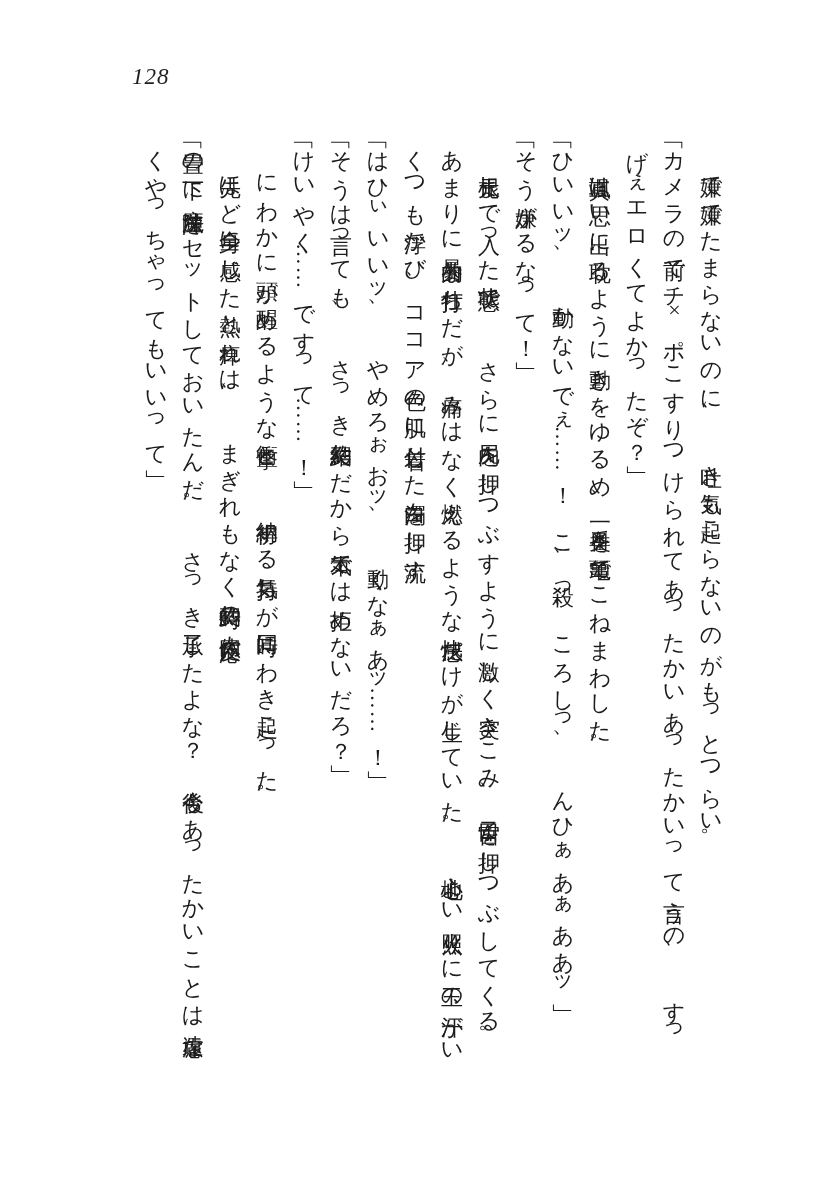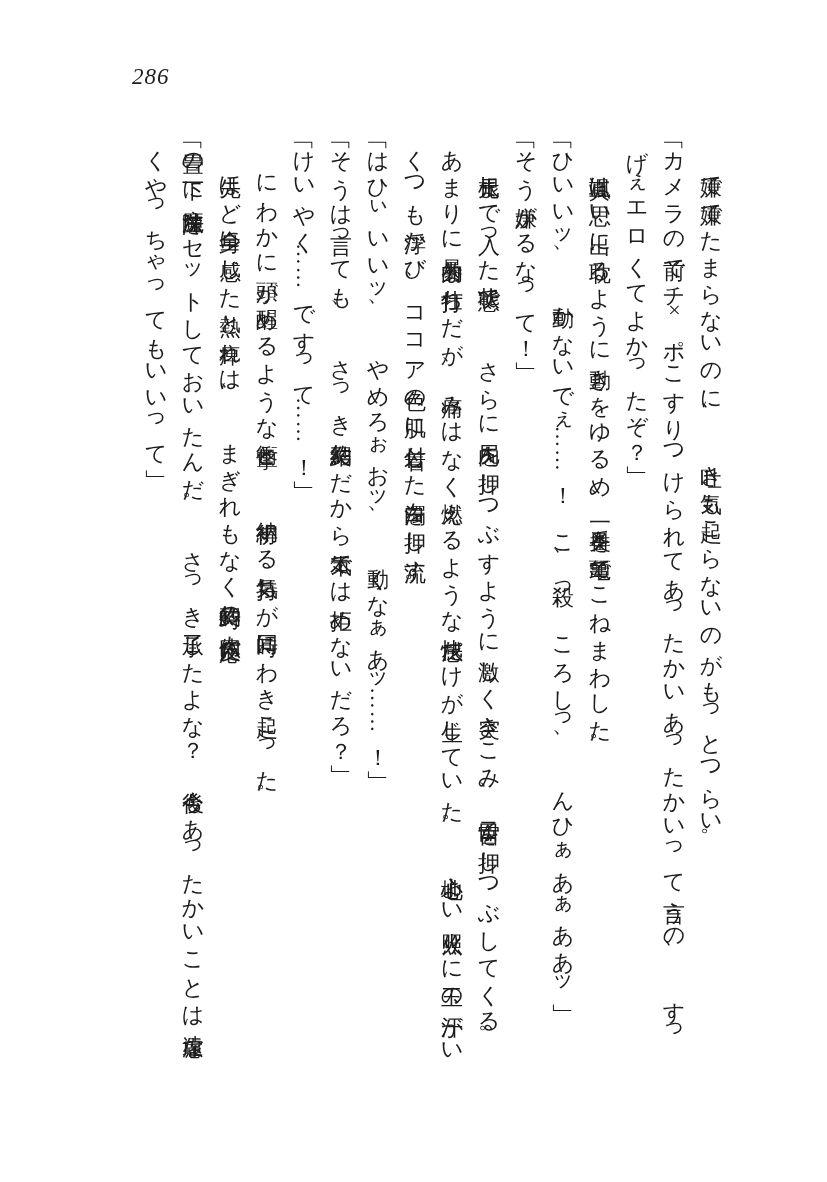--- a/index.html
+++ b/index.html
@@ -49,21 +49,21 @@
     text-indent: 23.5px; 
   }
   .text-block p.dialogue {
     text-indent: 0;
   }
 </style>
 </head>
 <body>
 
 <div class="page">
-  <div class="page-number">286</div>
+  <div class="page-number">128</div>
 
   <div class="text-block">
       <p class="narrative">嫌で嫌でたまらないのに、　吐き気も起こらないのがもっとつらい。</p>
       <p class="dialogue">「カメラの前でチ×ポこすりつけられてあったかいあったかいって言うの、　すっげぇエロくてよかったぞ？」</p>
       <p class="narrative">颯真は思い出に耽るように動きをゆるめ、一番奥を亀頭でこねまわした。</p>
       <p class="dialogue">「ひいいッ、　動かないでぇ……！　こ、殺っ、ころしっ、　んひぁあぁああッ」</p>
       <p class="dialogue">「そう嫌がるなって！」</p>
       <p class="narrative">根元まで入った状態で、　さらに尻肉を押しつぶすように激しく突きこみ、子宮口を押しつぶしてくる。　あまりに暴力的な仕打ちだが、痛みはなく燃えるような快感だけが生じていた。　心地よい火照りに玉の汗がいくつも浮かび、ココア色の肌に付着した白濁を押し流す。</p>
       <p class="dialogue">「はひぃいいッ、　やめろぉおッ、　動くなぁあッ……！」</p>
       <p class="dialogue">「そうは言っても、　さっき契約結んだから本気では拒めないだろ？」</p>

